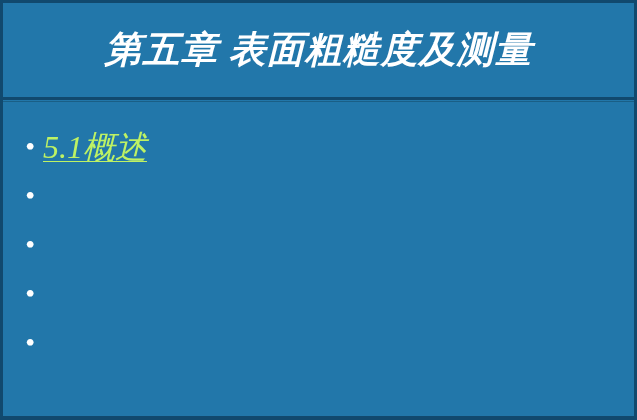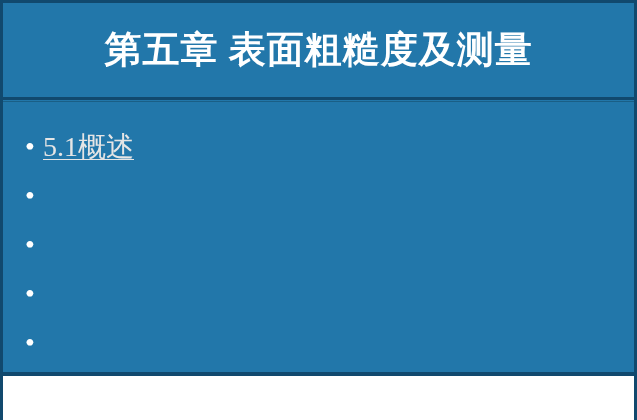--- a/index.html
+++ b/index.html
@@ -8,23 +8,24 @@
   }
   body {
     width: 637px;
     height: 420px;
     overflow: hidden;
     font-family: "Liberation Sans", sans-serif;
   }
   .slide {
     position: relative;
     width: 637px;
-    height: 376px;
+    height: 420px;
     background: #2277aa;
     box-sizing: border-box;
+    font-style: italic;
   }
   .slide-border-top {
     position: absolute;
     left: 0; top: 0;
     width: 637px;
     height: 3px;
     background: #11496e;
   }
   .slide-border-bottom {
     position: absolute;
@@ -100,22 +101,22 @@
   .bullet-dot {
     flex: 0 0 auto;
     color: #ffffff;
     font-size: 28px;
     line-height: 38px;
     width: 26px;
     text-align: center;
     font-family: "Liberation Serif", "DejaVu Serif", serif;
   }
   .bullet-link {
-    color: #e5e5e5;
-    font-size: 28px;
+    color: #bef264;
+    font-size: 32px;
     line-height: 38px;
     font-family: "Liberation Serif", "DejaVu Serif", serif;
     text-decoration: underline;
     text-underline-offset: 3px;
     text-decoration-thickness: 1px;
     white-space: nowrap;
     cursor: pointer;
   }
 </style>
 </head>

